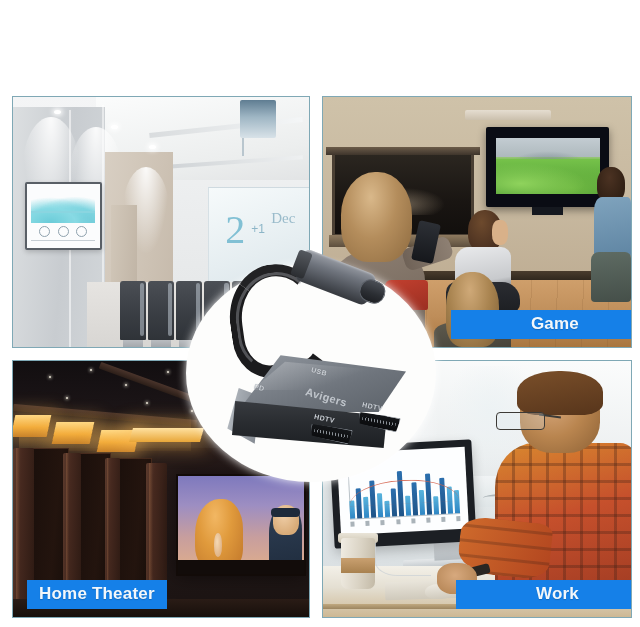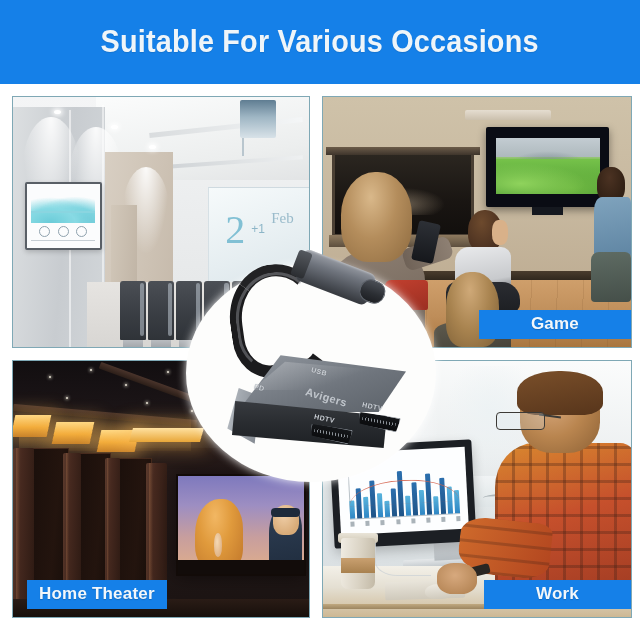--- a/index.html
+++ b/index.html
@@ -69,21 +69,21 @@
     color: #f2f7fb;
     font-size: 17px;
     font-weight: bold;
     letter-spacing: 0.2px;
     padding: 4px 12px 5px 12px;
     white-space: nowrap;
     z-index: 40;
     text-shadow: 0 1px 1px rgba(0,0,0,0.18);
   }
   .badge-left  { left: 14px;  bottom: 8px; }
-  .badge-right { right: 0;    bottom: 8px; padding-left: 52px; padding-right: 52px; }
+  .badge-right { right: 0;    bottom: 8px; padding-left: 80px; padding-right: 52px; }
 
   
   .cr-bg {
     position: absolute; inset: 0;
     background:
       linear-gradient(180deg, #f4f5f6 0%, #eceeef 40%, #e3e5e6 100%);
   }
   .cr-ceiling {
     position: absolute; left: 28%; top: 0; width: 72%; height: 33%;
     background: linear-gradient(170deg, #fbfcfc 0%, #eceeee 70%, #e2e4e5 100%);
@@ -792,23 +792,20 @@
       #8b9197 0px, #8b9197 1px, rgba(0,0,0,0) 1px, rgba(0,0,0,0) 3px);
   }
   .lbl-hdtv1 { left: 104px; top: 61px; transform: rotate(12deg); }
   .lbl-hdtv2 { left: 152px; top: 49px; transform: rotate(12deg); }
 </style>
 </head>
 <body>
 
 <div class="page">
 
-  <div class="banner">
-    <div class="banner-title">Suitable For Various Occasions</div>
-  </div>
 
   <div class="grid">
 
     <div class="tile tile-tl">
       <div class="scene">
         <div class="cr-bg"></div>
         <div class="cr-ceiling"></div>
         <div class="cr-ceiling-slot"></div>
         <div class="cr-ceiling-slot2"></div>
         <div class="cr-proj-arm"></div>
@@ -821,21 +818,21 @@
         <div class="cr-farwall"></div>
         <div class="cr-glow cr-glow-c"></div>
         <div class="cr-door"></div>
         <div class="cr-spot" style="left:14%; top:5%;"></div>
         <div class="cr-spot" style="left:33%; top:11%;"></div>
         <div class="cr-spot" style="left:46%; top:19%;"></div>
 
         <div class="cr-whiteboard">
           <div class="cr-wb-two">2</div>
           <div class="cr-wb-sub">+1</div>
-          <div class="cr-wb-txt">Feb</div>
+          <div class="cr-wb-txt">Dec</div>
         </div>
 
         <div class="cr-screen">
           <div class="cr-chart-area">
             <div class="cr-wave"></div>
             <div class="cr-chart-line"></div>
           </div>
           <div class="cr-screen-dots">
             <div class="cr-dot"></div>
             <div class="cr-dot"></div>

